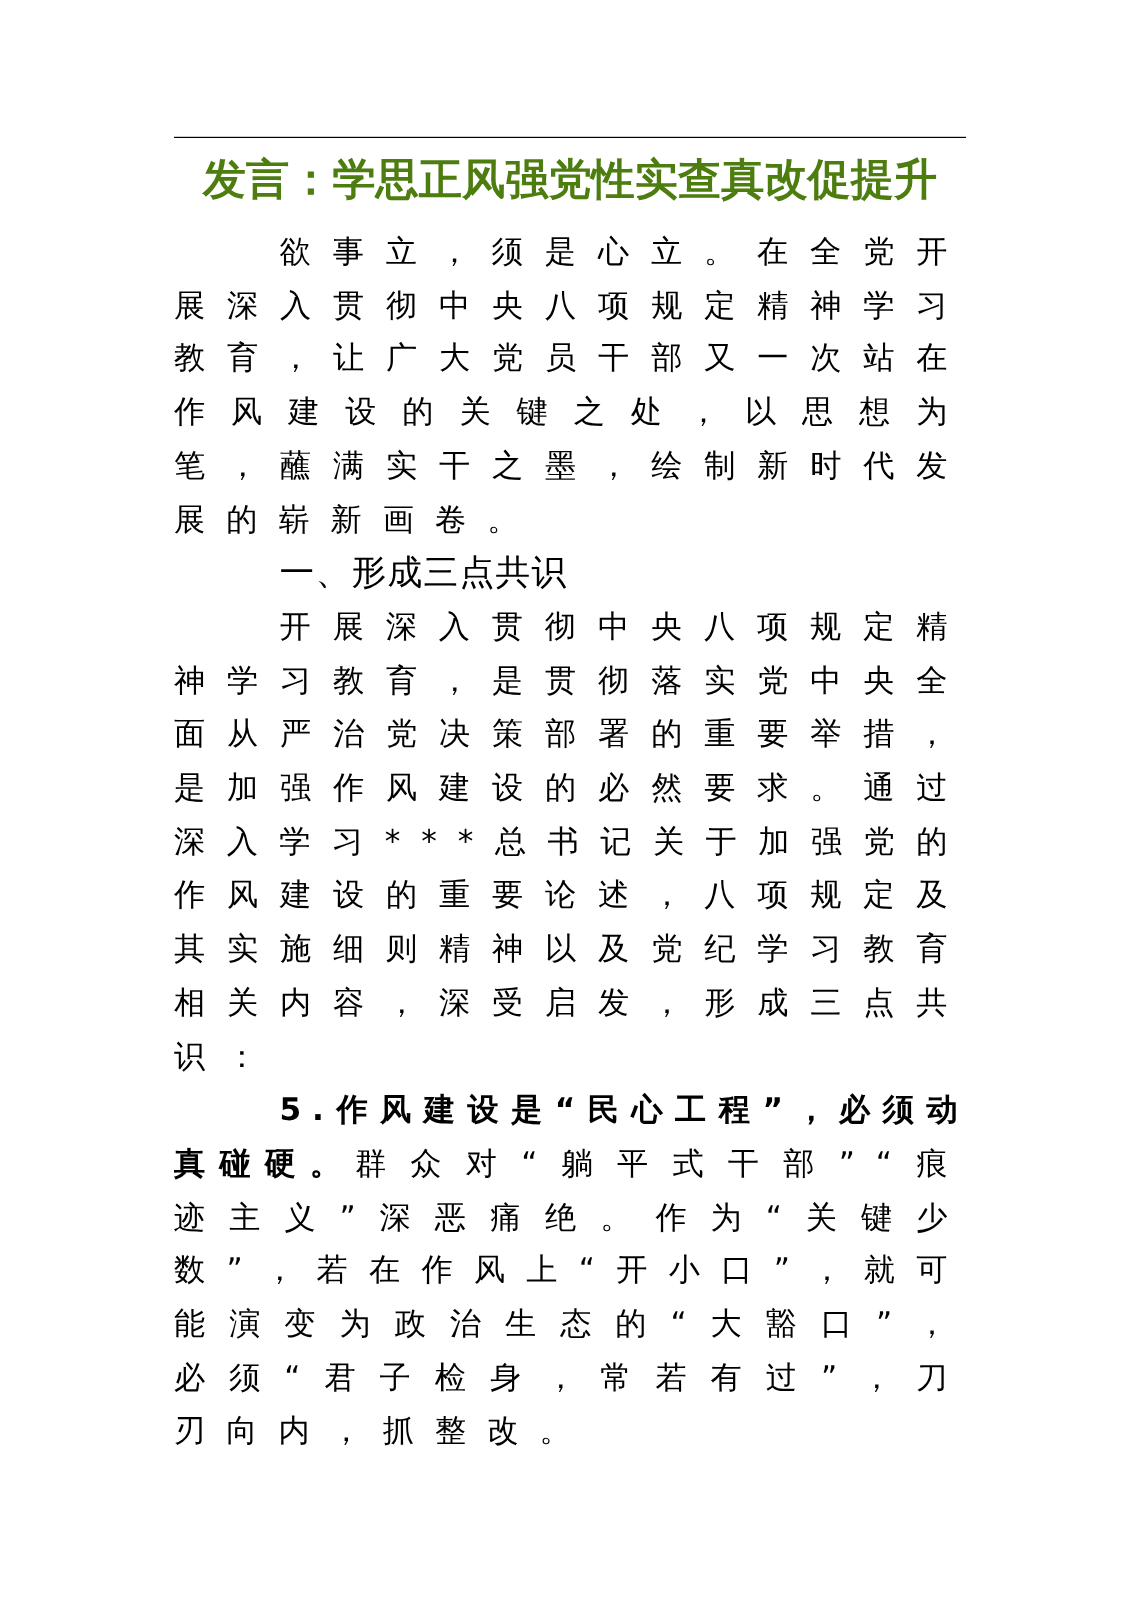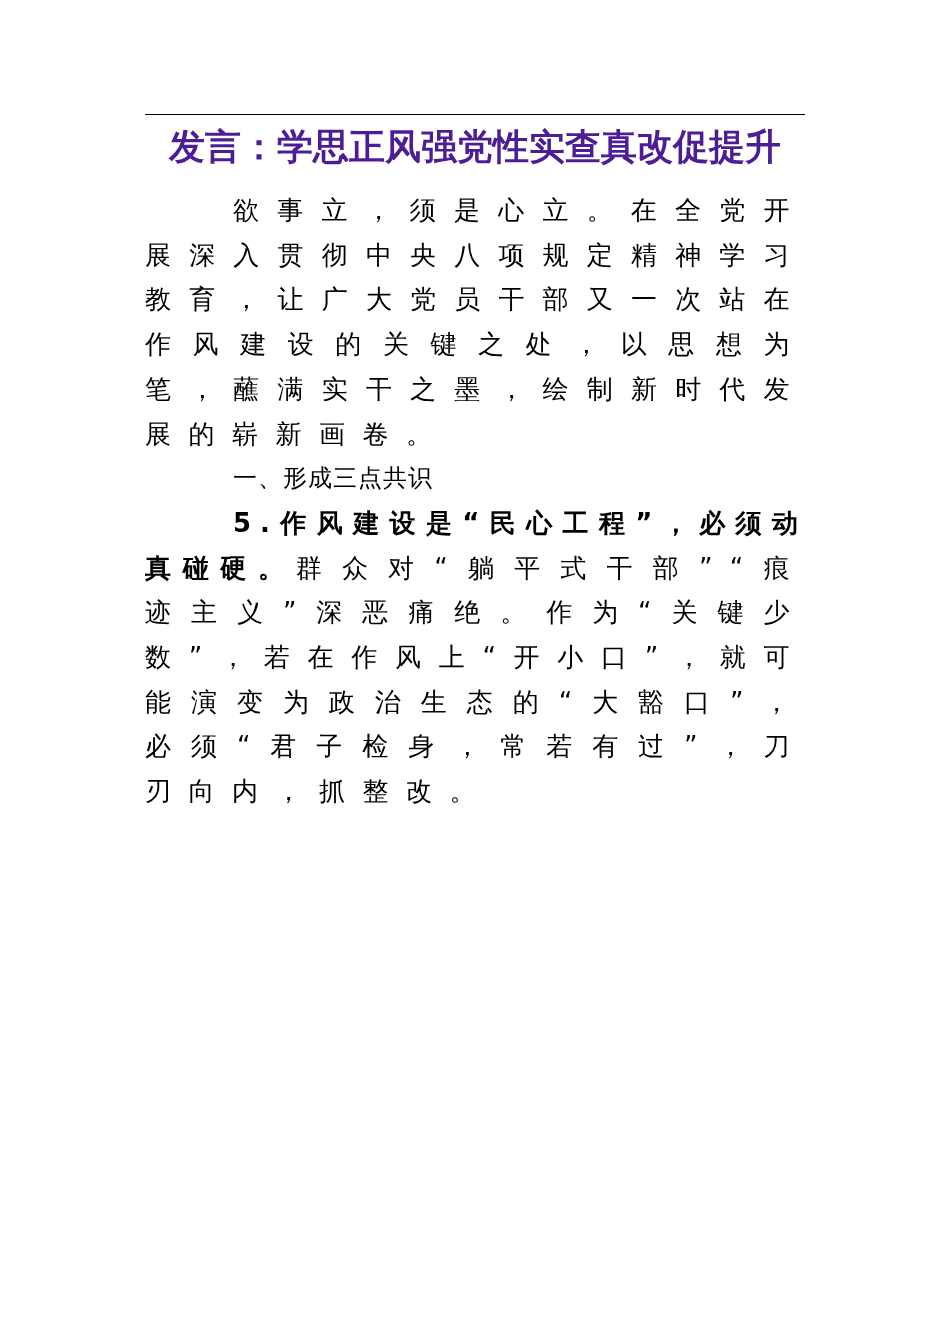--- a/index.html
+++ b/index.html
@@ -4,45 +4,46 @@
 <style>
   html, body { margin: 0; padding: 0; background: #ffffff; }
   body { width: 950px; height: 1344px; position: relative; overflow: hidden; }
   .top-rule {
     position: absolute; left: 145px; top: 114px; width: 660px; height: 0;
     border-top: 1.5px solid #000;
   }
   .title {
     position: absolute; left: 145px; top: 124px; width: 660px;
     text-align: center;
-    font-family: Liberation Mono, monospace;
+    font-family: Liberation Serif, serif;
     font-weight: bold; font-size: 36px; line-height: 52px;
-    letter-spacing: 0px; color: #4c1d95;
+    letter-spacing: 0px; color: #4d7c0f;
     white-space: nowrap;
   }
   .body-text {
     position: absolute; left: 145px; top: 188px; width: 662px;
     font-family: "DejaVu Sans", "Liberation Sans", sans-serif;
     font-size: 26px; line-height: 44.7px;
     letter-spacing: 17.5px;
     color: #000;
     text-align: justify;
   }
   .body-text p { margin: 0; text-indent: 88px; }
   .body-text p.heading {
     font-family: Liberation Sans, sans-serif;
-    letter-spacing: 1px; font-size: 24px;
+    letter-spacing: 1px; font-size: 29px;
   }
   .body-text .strong { font-weight: bold; letter-spacing: 9px; }
 </style>
 </head>
 <body>
 
 <div class="top-rule"></div>
 
 <div class="title">发言：学思正风强党性实查真改促提升</div>
 
 <div class="body-text">
   <p>欲事立，须是心立。在全党开展深入贯彻中央八项规定精神学习教育，让广大党员干部又一次站在作风建设的关键之处，以思想为笔，蘸满实干之墨，绘制新时代发展的崭新画卷。</p>
   <p class="heading">一、形成三点共识</p>
+  <p>开展深入贯彻中央八项规定精神学习教育，是贯彻落实党中央全面从严治党决策部署的重要举措，是加强作风建设的必然要求。通过深入学习***总书记关于加强党的作风建设的重要论述，八项规定及其实施细则精神以及党纪学习教育相关内容，深受启发，形成三点共识：</p>
   <p><span class="strong">5.作风建设是“民心工程”，必须动真碰硬。</span><span>群众对“躺平式干部”“痕迹主义”深恶痛绝。作为“关键少数”，若在作风上“开小口”，就可能演变为政治生态的“大豁口”，必须“君子检身，常若有过”，刀刃向内，抓整改。</span></p>
 
 </div>
 
 </body></html>

